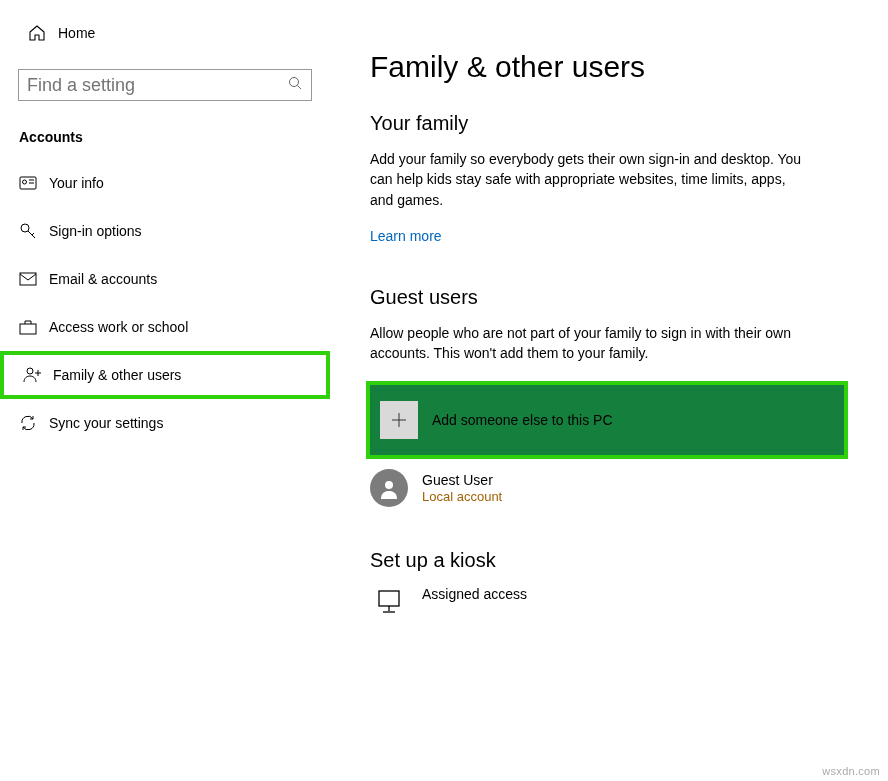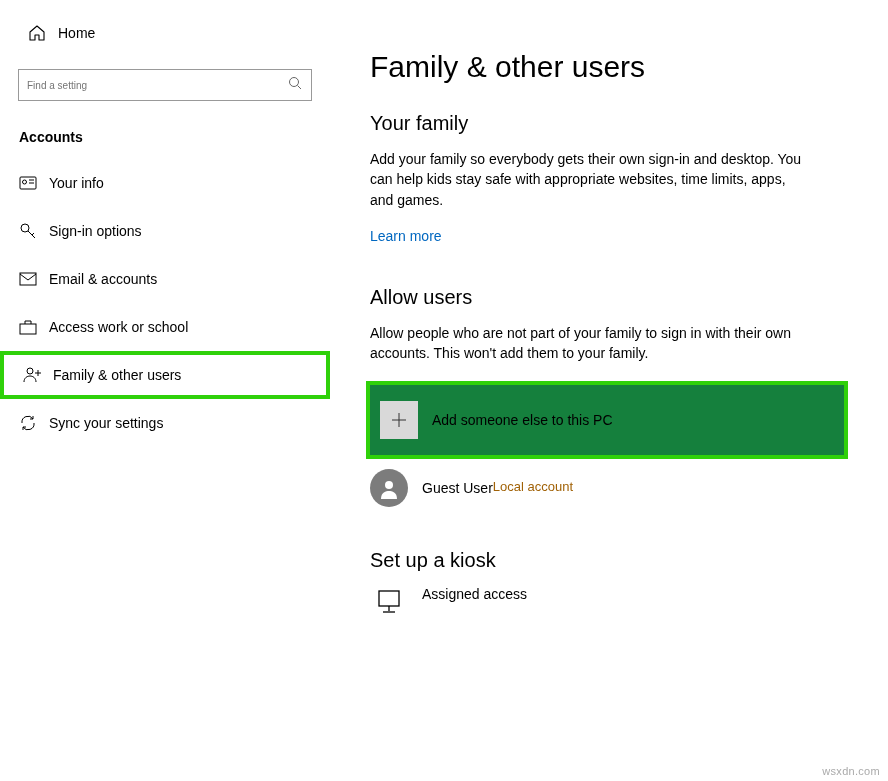--- a/index.html
+++ b/index.html
@@ -55,21 +55,21 @@
     margin: 0 18px 0 18px;
     height: 32px;
     border: 1px solid #999;
     background: #fff;
     padding: 0 8px;
     justify-content: space-between;
   }
   .search-box input {
     border: none;
     outline: none;
-    font-size: 10px;
+    font-size: 18px;
     color: #701a75;
     width: 240px;
     background: transparent;
   }
   .section-label {
     font-weight: 600;
     font-size: 14px;
     padding: 28px 0 14px 19px;
   }
   .nav-item {
@@ -149,21 +149,21 @@
   .avatar {
     width: 38px;
     height: 38px;
     border-radius: 50%;
     background: #7c7c7c;
     display: flex;
     align-items: center;
     justify-content: center;
     margin-right: 14px;
   }
-  .user-meta { display:flex; flex-direction:row; line-height:1.3;}
+  .user-meta { display:flex; flex-direction:column; line-height:1.3;}
   .user-name { font-size: 14px; }
   .user-sub { font-size: 13px; color: #a16207; }
   .kiosk-row {
     display: flex;
     align-items: flex-start;
     margin-top: 10px;
   }
   .kiosk-icon {
     width: 38px;
     display:flex;
@@ -283,21 +283,21 @@
     <div class="page-title">Family &amp; other users</div>
 
     <div class="heading">Your family</div>
     <div class="desc">Add your family so everybody gets their own sign-in and desktop. You can help kids stay safe with appropriate websites, time limits, apps, and games.</div>
 
 
     <span class="link">Learn more</span>
 
     <div class="spacer"></div>
 
-    <div class="heading">Allow users</div>
+    <div class="heading">Guest users</div>
     <div class="desc">Allow people who are not part of your family to sign in with their own accounts. This won't add them to your family.</div>
 
     <div class="green-box">
       <div class="plus-box">
         <svg width="18" height="18" viewBox="0 0 18 18">
             <line x1="9" y1="2" x2="9" y2="16" stroke="#333" stroke-width="1"></line>
             <line x1="2" y1="9" x2="16" y2="9" stroke="#333" stroke-width="1"></line>
           </svg>
       </div>
       <span class="add-label">Add someone else to this PC</span>

